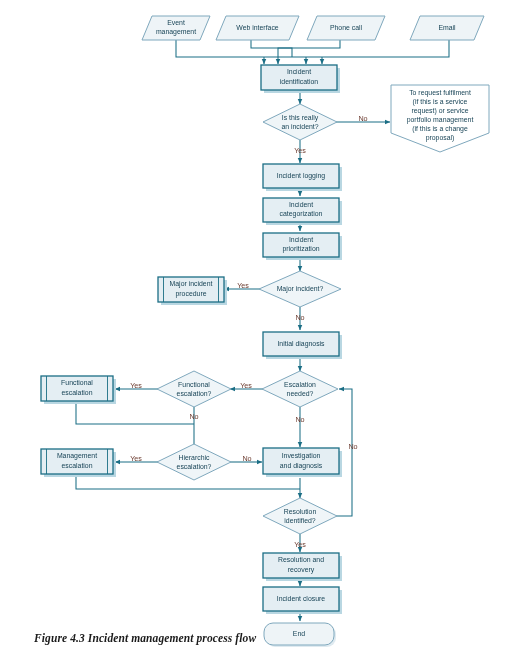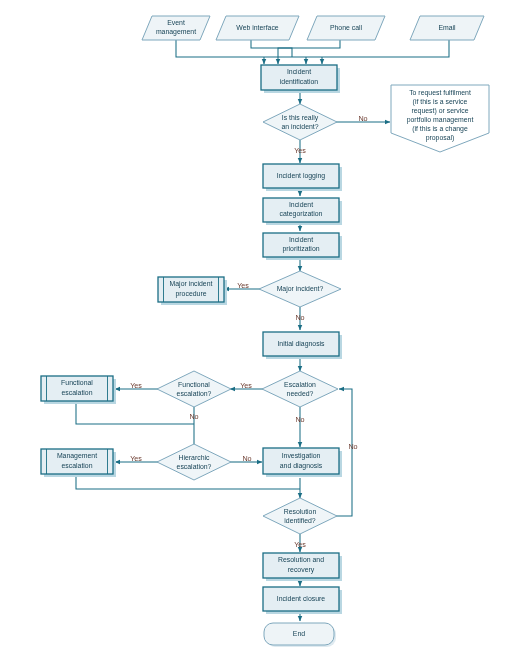--- a/index.html
+++ b/index.html
@@ -242,13 +242,14 @@
       <text class="edgeLabel" x="300" y="420">No</text>
       <text class="edgeLabel" x="136" y="386">Yes</text>
       <text class="edgeLabel" x="194" y="417">No</text>
       <text class="edgeLabel" x="136" y="459">Yes</text>
       <text class="edgeLabel" x="247" y="459">No</text>
       <text class="edgeLabel" x="300" y="545">Yes</text>
       <text class="edgeLabel" x="353" y="447">No</text>
     </g>
   </svg>
 
+  <div class="caption">Figure 4.3  Incident management process flow</div>
 </div>
 
 </body></html>

